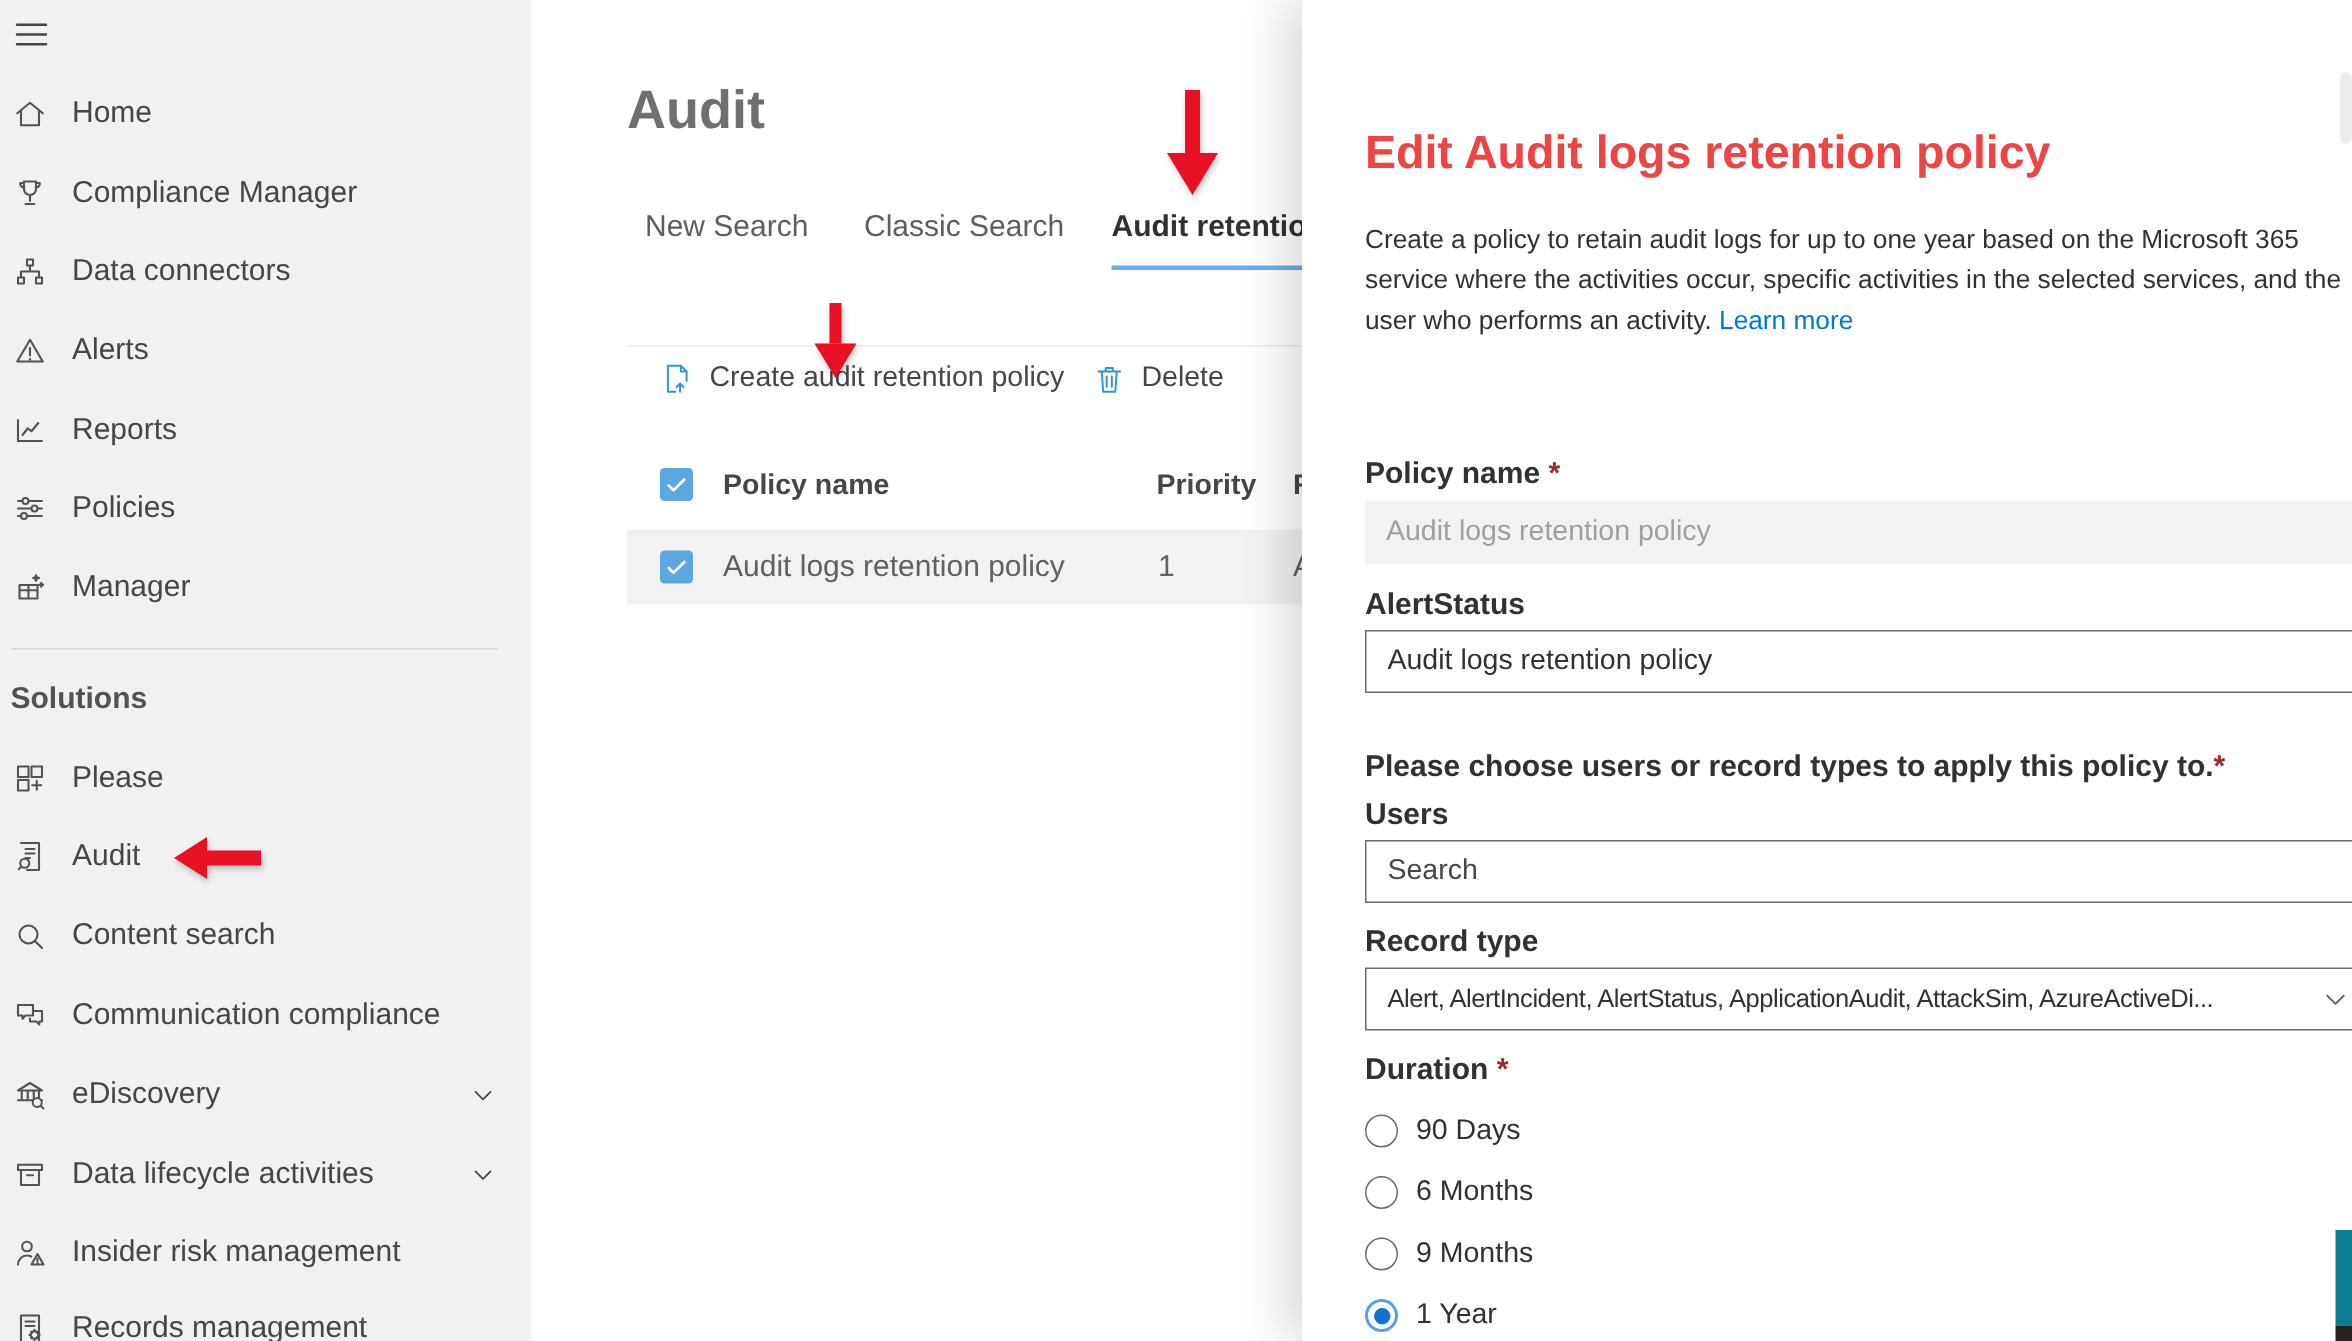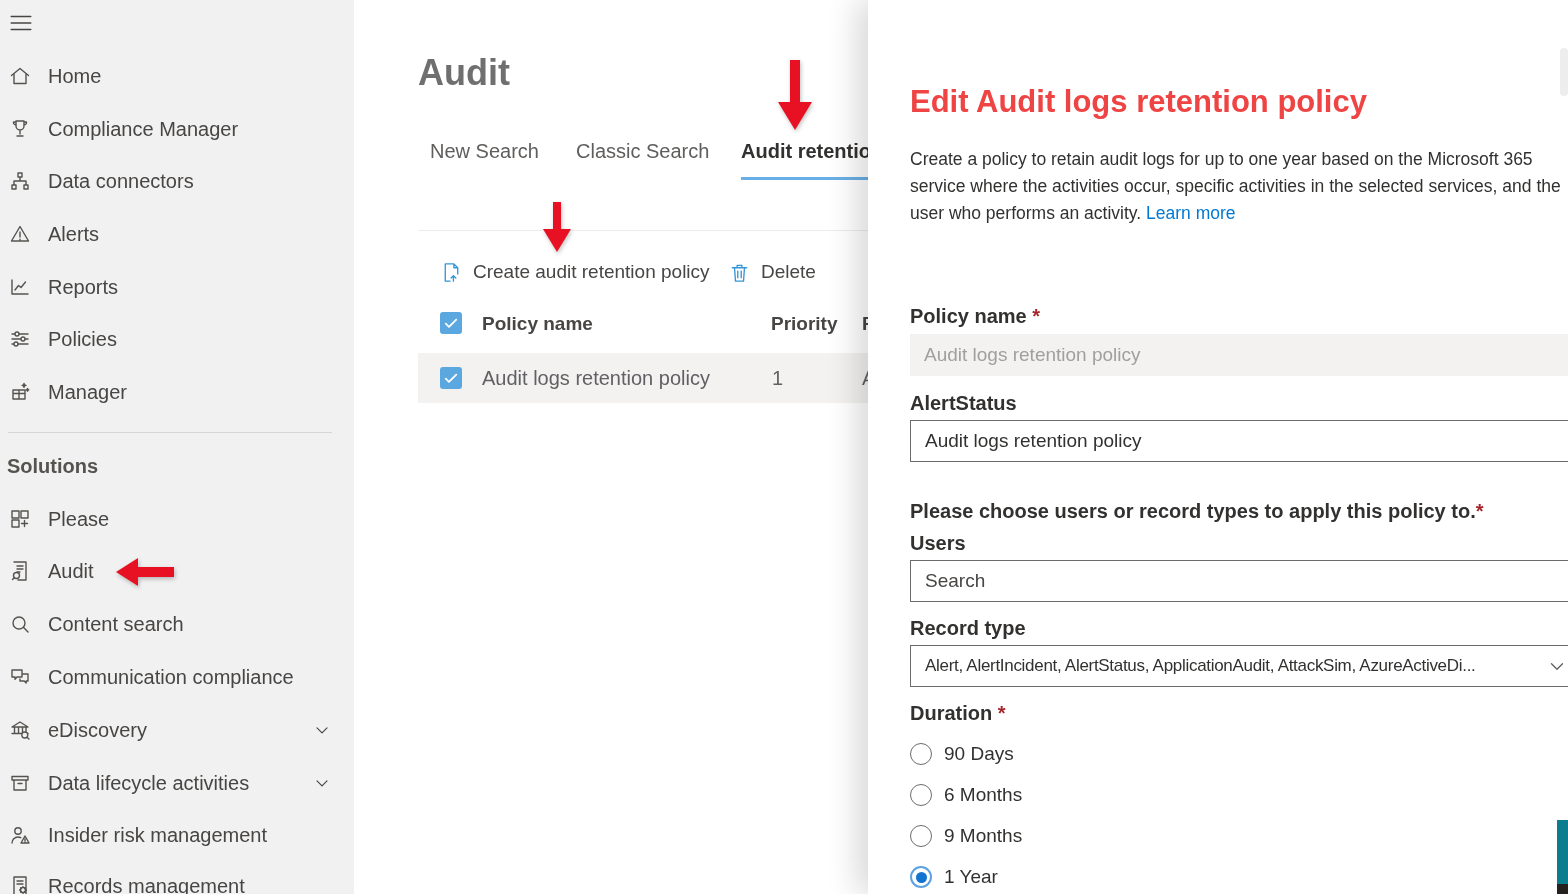--- a/index.html
+++ b/index.html
@@ -19,21 +19,21 @@
   .icon svg{width:100%;height:100%;display:block;}
 
   
   .main{position:absolute;left:354px;top:0;width:1214px;height:894px;background:#fff;}
   .page-title{position:absolute;left:64px;top:52px;font-size:36px;font-weight:700;color:#6f6f6f;}
   .tab{position:absolute;top:140px;font-size:20px;color:#605e5c;white-space:nowrap;cursor:pointer;}
   .tab.active{color:#323130;font-weight:700;}
   .tab-underline{position:absolute;left:387px;top:177px;width:130px;height:3px;background:#69afe5;}
   .main-sep{position:absolute;left:64px;top:230px;width:460px;height:1px;background:#ececec;}
 
-  .tb-btn{position:absolute;top:260px;height:28px;cursor:pointer;}
+  .tb-btn{position:absolute;top:240px;height:28px;cursor:pointer;}
   .tb-icon{position:absolute;left:0;top:1px;width:23px;height:23px;color:#3496d8;}
   .tb-label{position:absolute;left:33px;top:1px;font-size:19px;color:#484644;white-space:nowrap;}
 
   .checkbox{position:absolute;width:22px;height:22px;background:#5ba7df;border-radius:3px;color:#fff;cursor:pointer;}
   .checkbox .icon{position:absolute;left:2px;top:2px;width:18px;height:18px;}
   .th{position:absolute;font-size:19px;font-weight:700;color:#484644;white-space:nowrap;}
   .sel-row{position:absolute;left:64px;top:353px;width:460px;height:50px;background:#f3f2f1;cursor:pointer;}
   .td{position:absolute;font-size:20px;color:#616165;white-space:nowrap;}
 
   

